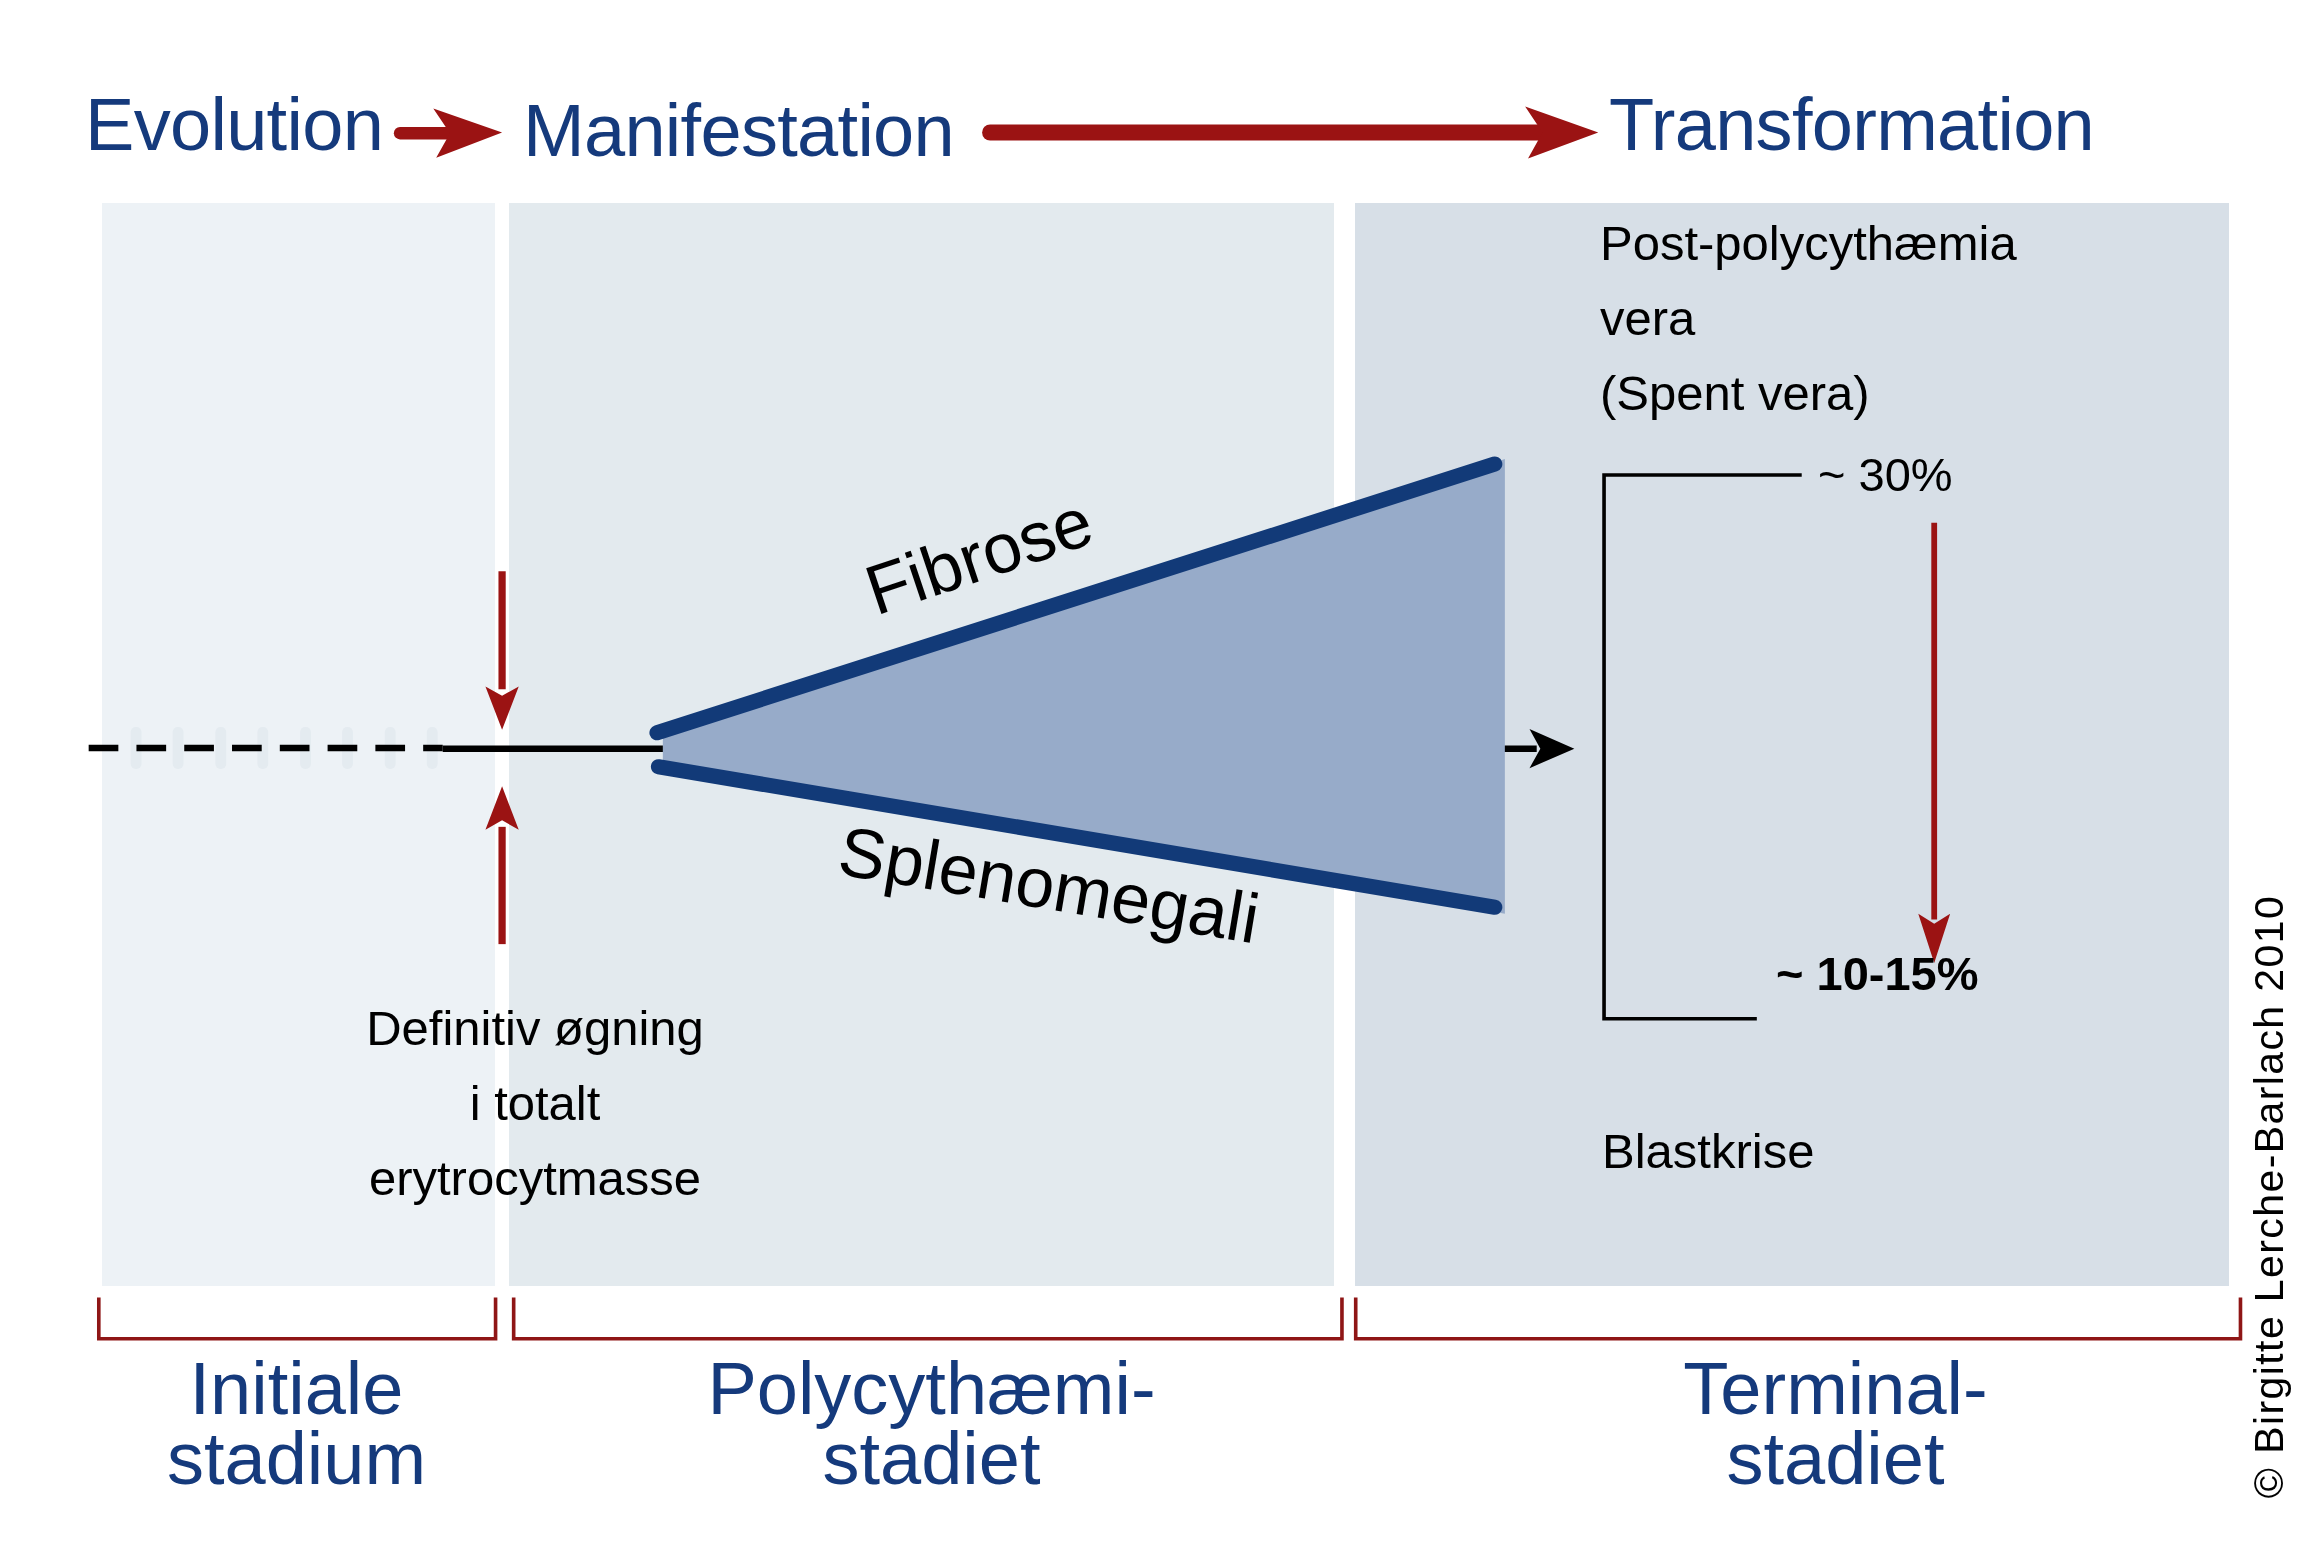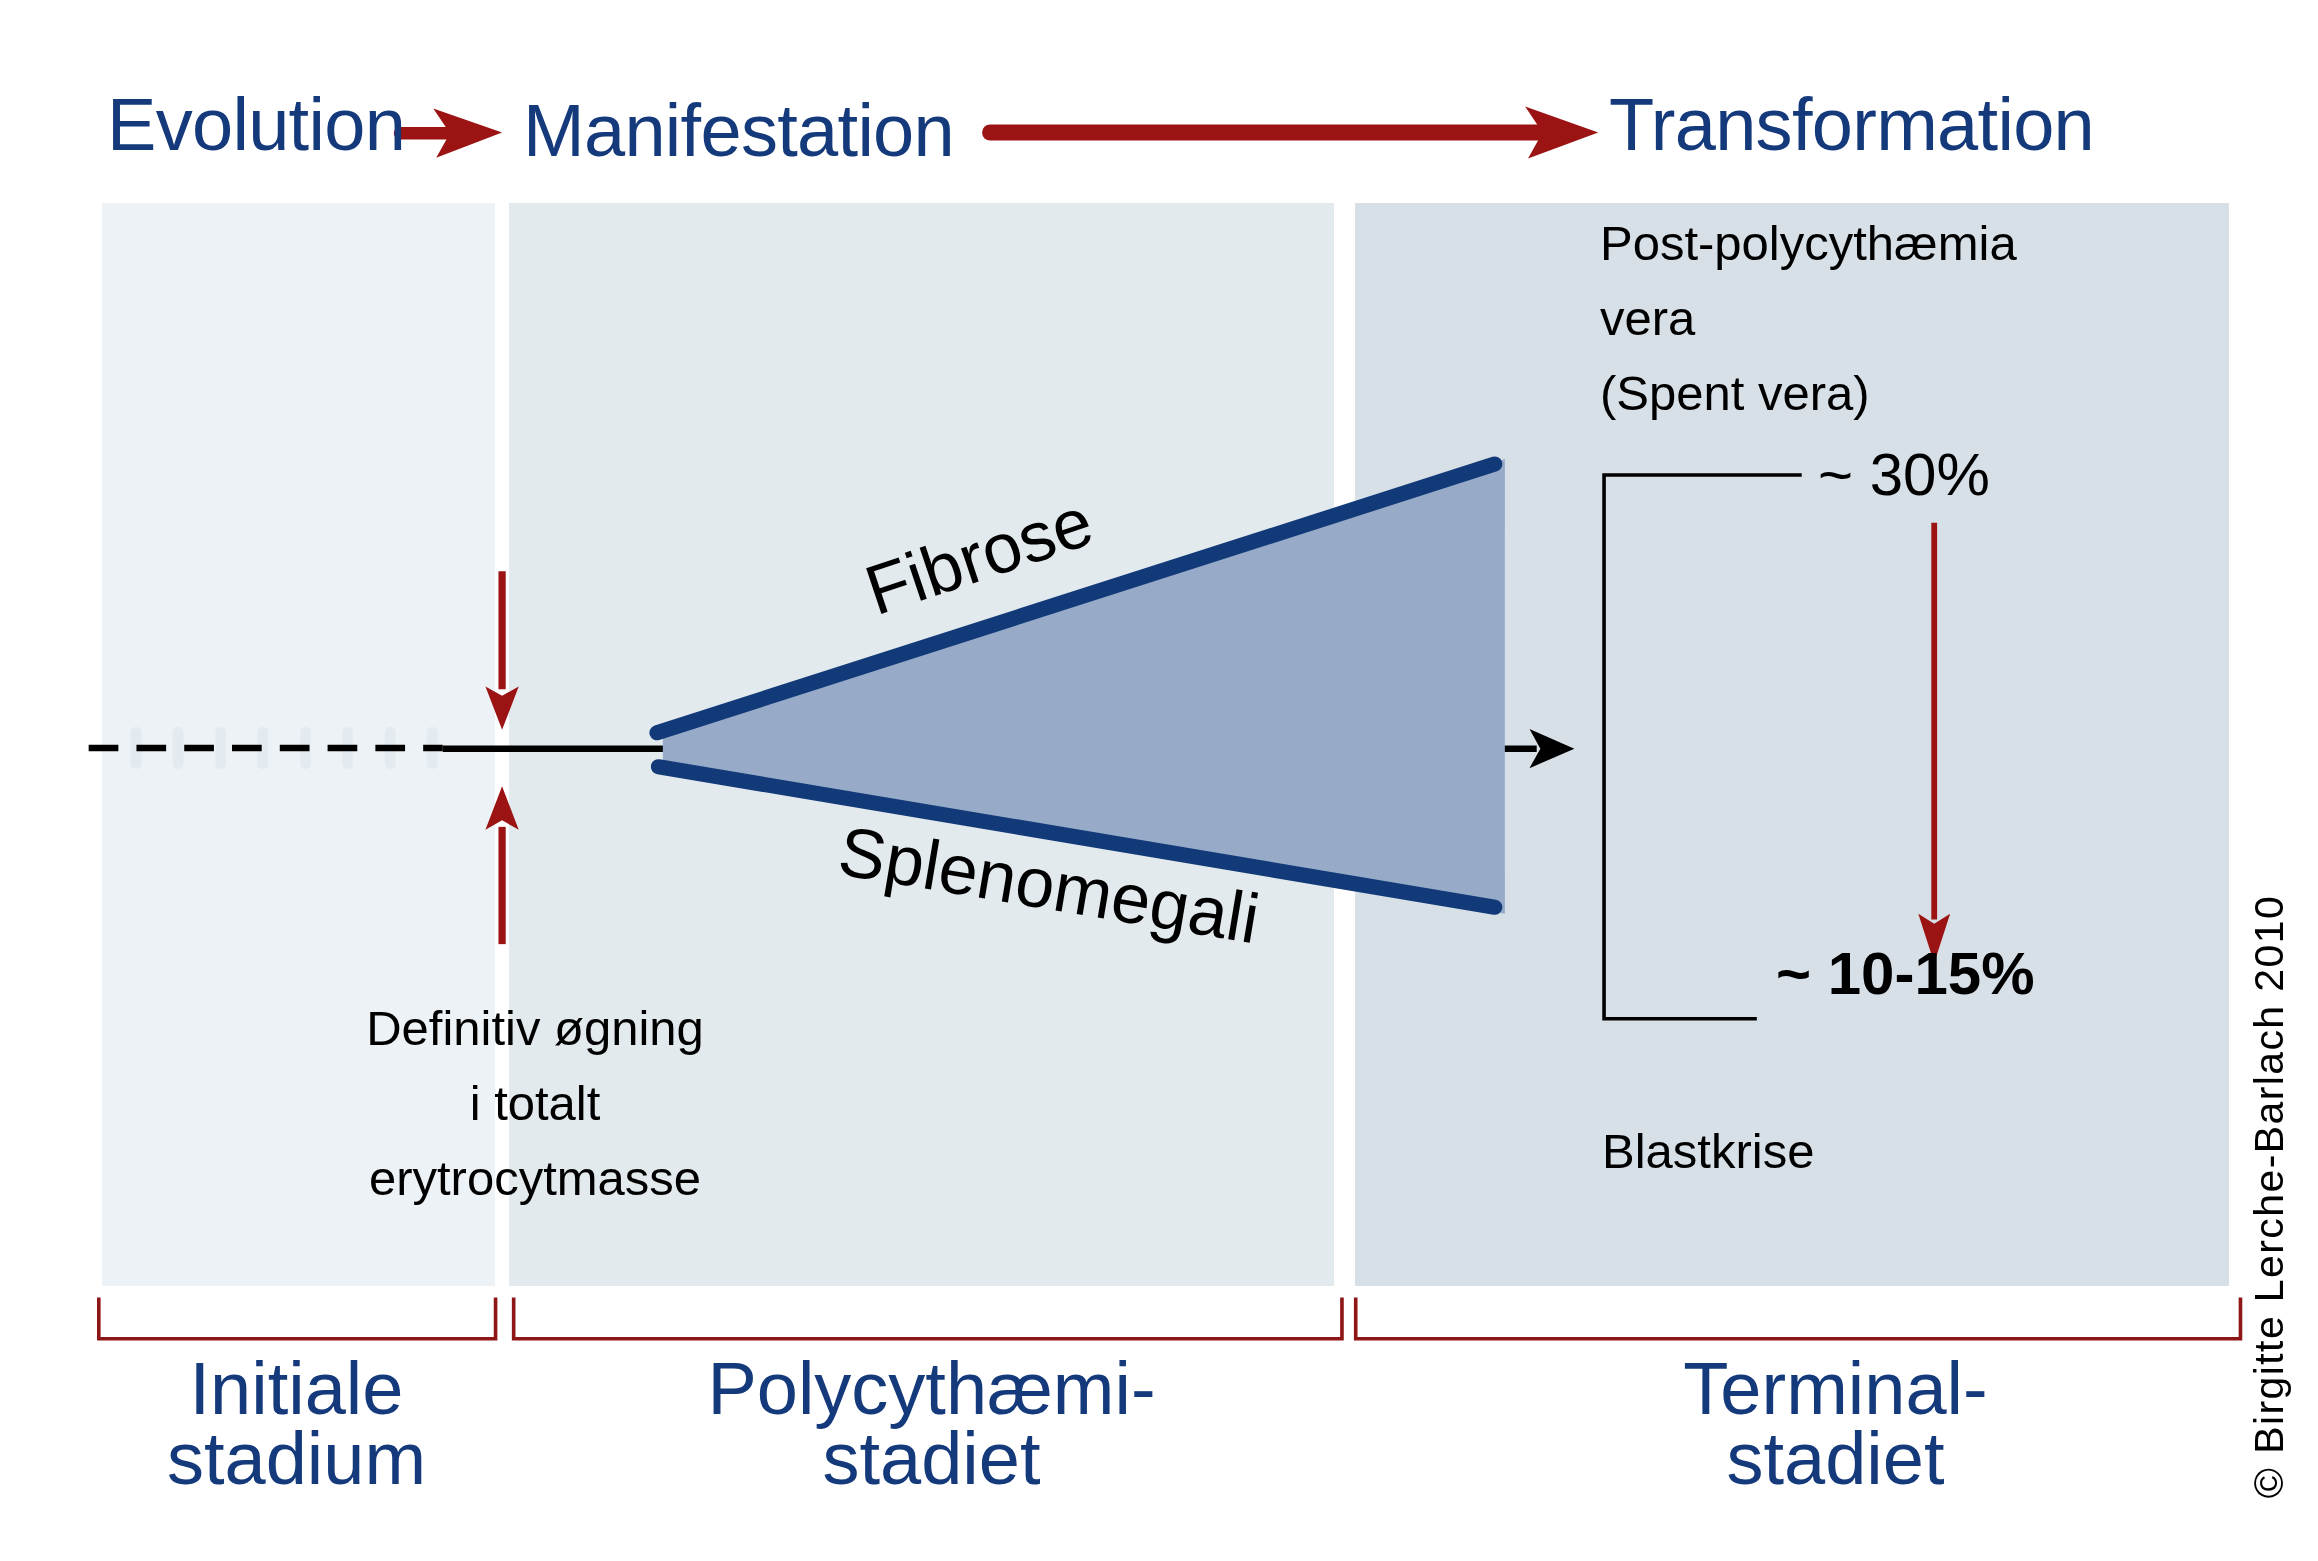--- a/index.html
+++ b/index.html
@@ -14,21 +14,21 @@
   .panel{position:absolute;top:203px;height:1083px;}
   .panel-1{left:102px;width:393px;background:var(--panel-1,#edf2f6);}
   .panel-2{left:509px;width:825px;background:var(--panel-2,#e3eaee);}
   .panel-3{left:1355px;width:874px;background:var(--panel-3,#d7dfe7);}
   svg.overlay{position:absolute;left:0;top:0;width:2319px;height:1561px;}
 
   .navy{color:var(--navy,#153a7c);}
   .ink{color:var(--ink,#000000);}
   .header-label{font-size:74px;letter-spacing:-0.7px;line-height:74px;white-space:nowrap;}
   .body-text{font-size:49px;line-height:75px;white-space:nowrap;}
-  .pct-text{font-size:60px;line-height:72px;white-space:nowrap;}
+  .pct-text{font-size:47px;line-height:72px;white-space:nowrap;}
   .stage-label{font-size:74px;line-height:70px;text-align:center;width:507px;white-space:nowrap;}
   .wedge-label{font-size:70px;line-height:70px;white-space:nowrap;transform-origin:center;}
   .credit-text{font-size:41px;line-height:43px;text-align:center;width:608px;transform:rotate(-90deg);transform-origin:center;white-space:nowrap;letter-spacing:1.4px;}
 
   
   .stroke-ink{stroke:var(--ink,#000000);fill:none;}
   .fill-ink{fill:var(--ink,#000000);}
   .stroke-red{stroke:var(--red,#9b1313);fill:none;}
   .fill-red{fill:var(--red,#9b1313);}
   .stroke-bracket{stroke:var(--bracket-red,#8f1616);fill:none;}
@@ -91,21 +91,21 @@
     <g>
       <line class="stroke-red" x1="2671" y1="722" x2="2671" y2="1270" stroke-width="8"></line>
       <polygon class="fill-red" points="2649,1262 2671,1330 2693,1262 2671,1276"></polygon>
     </g>
 
     <path class="stroke-bracket" d="M 136,1792 L 136,1849 L 684,1849 L 684,1792" stroke-width="5"></path>
     <path class="stroke-bracket" d="M 709,1792 L 709,1849 L 1853,1849 L 1853,1792" stroke-width="5"></path>
     <path class="stroke-bracket" d="M 1872,1792 L 1872,1849 L 3094,1849 L 3094,1792" stroke-width="5"></path>
   </svg>
 
-  <div class="abs navy header-label" style="left:85px;top:88px;margin-left:22px;">Evolution</div>
+  <div class="abs navy header-label" style="left:85px;top:88px;">Evolution</div>
   <div class="abs navy header-label" style="left:523px;top:94px;">Manifestation</div>
   <div class="abs navy header-label" style="left:1609px;top:88px;">Transformation</div>
 
   <div class="abs ink wedge-label" style="left:979px;top:556px;transform:translate(-50%,-50%) rotate(-18.5deg);">Fibrose</div>
   <div class="abs ink wedge-label" style="left:1049px;top:885px;transform:translate(-50%,-50%) rotate(9.5deg);">Splenomegali</div>
 
   <div class="abs ink body-text" style="left:507px;top:991px;transform:translateX(-50%);text-align:center;margin-left:28px;">
     <div>Definitiv øgning</div>
     <div>i totalt</div>
     <div>erytrocytmasse</div>

